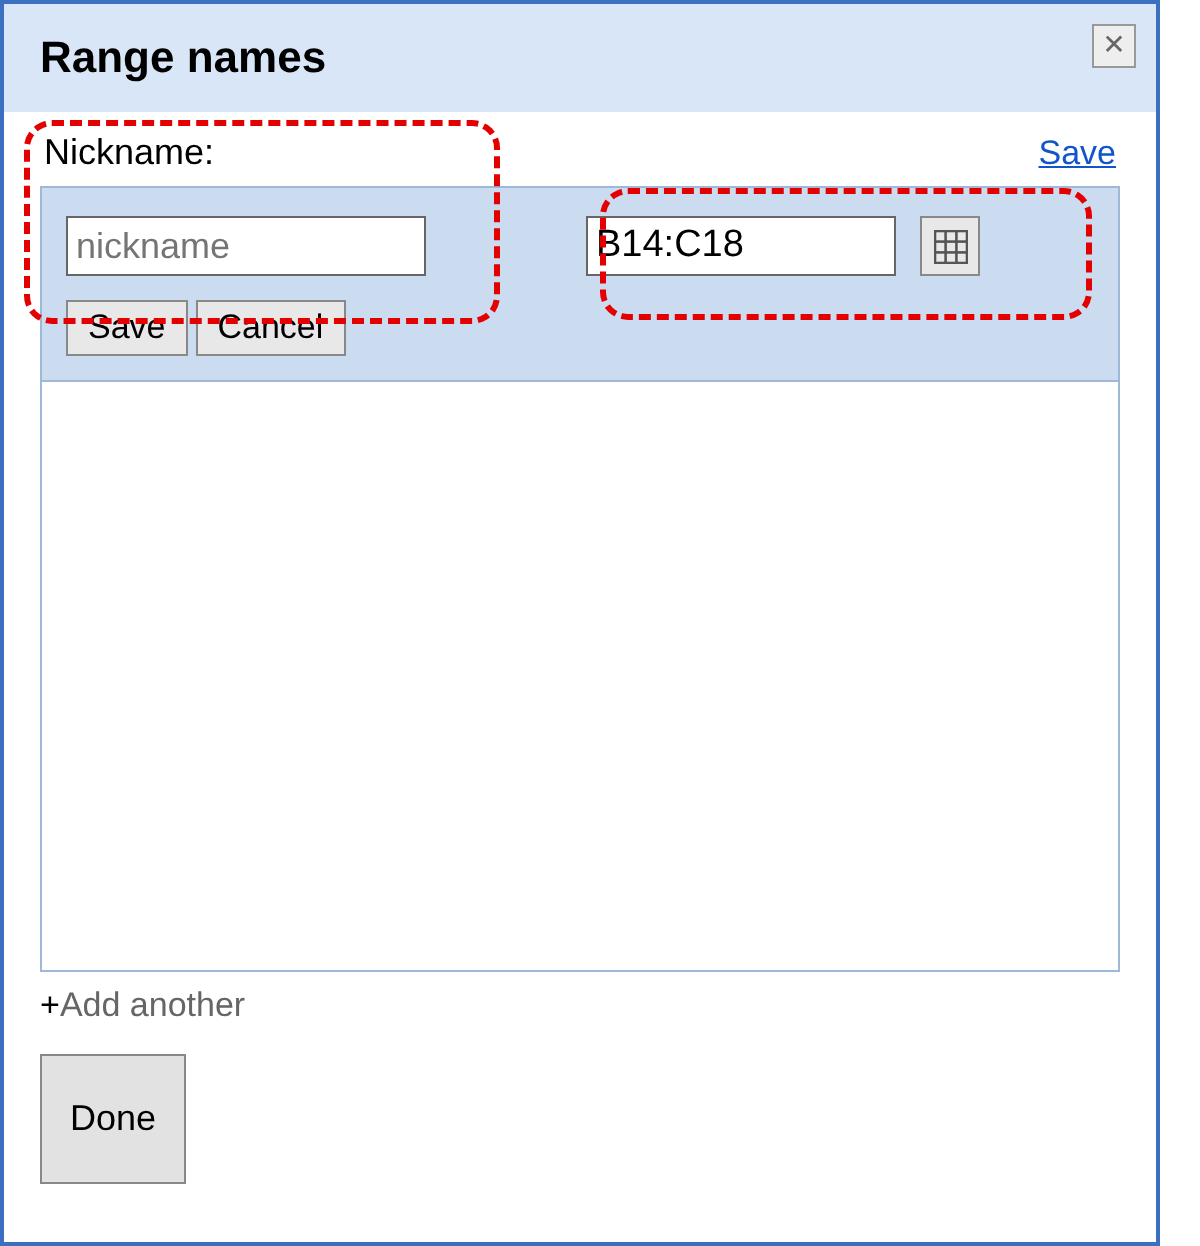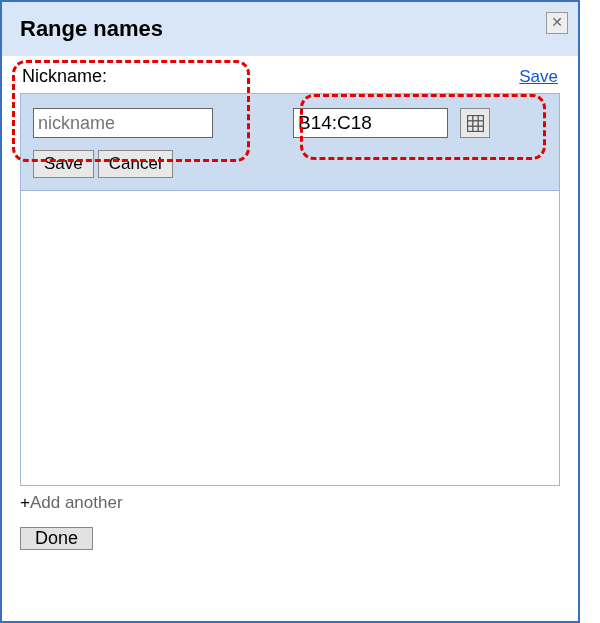--- a/index.html
+++ b/index.html
@@ -135,21 +135,21 @@
   .add-link {
     font-size: 17px;
     color: #666;
     margin: 7px 0 14px 0;
     cursor: pointer;
   }
   .add-link .plus { color: #000; }
   .done-btn {
     font-size: 18px;
     font-family: Arial, sans-serif;
-    padding: 0 14px;
+    padding: 21px 14px;
     border: 1px solid #888;
     background: #e2e2e2;
     cursor: pointer;
   }
   .annot {
     position: absolute;
     border: 3px dashed #e30000;
     border-radius: 14px;
     pointer-events: none;
   }

